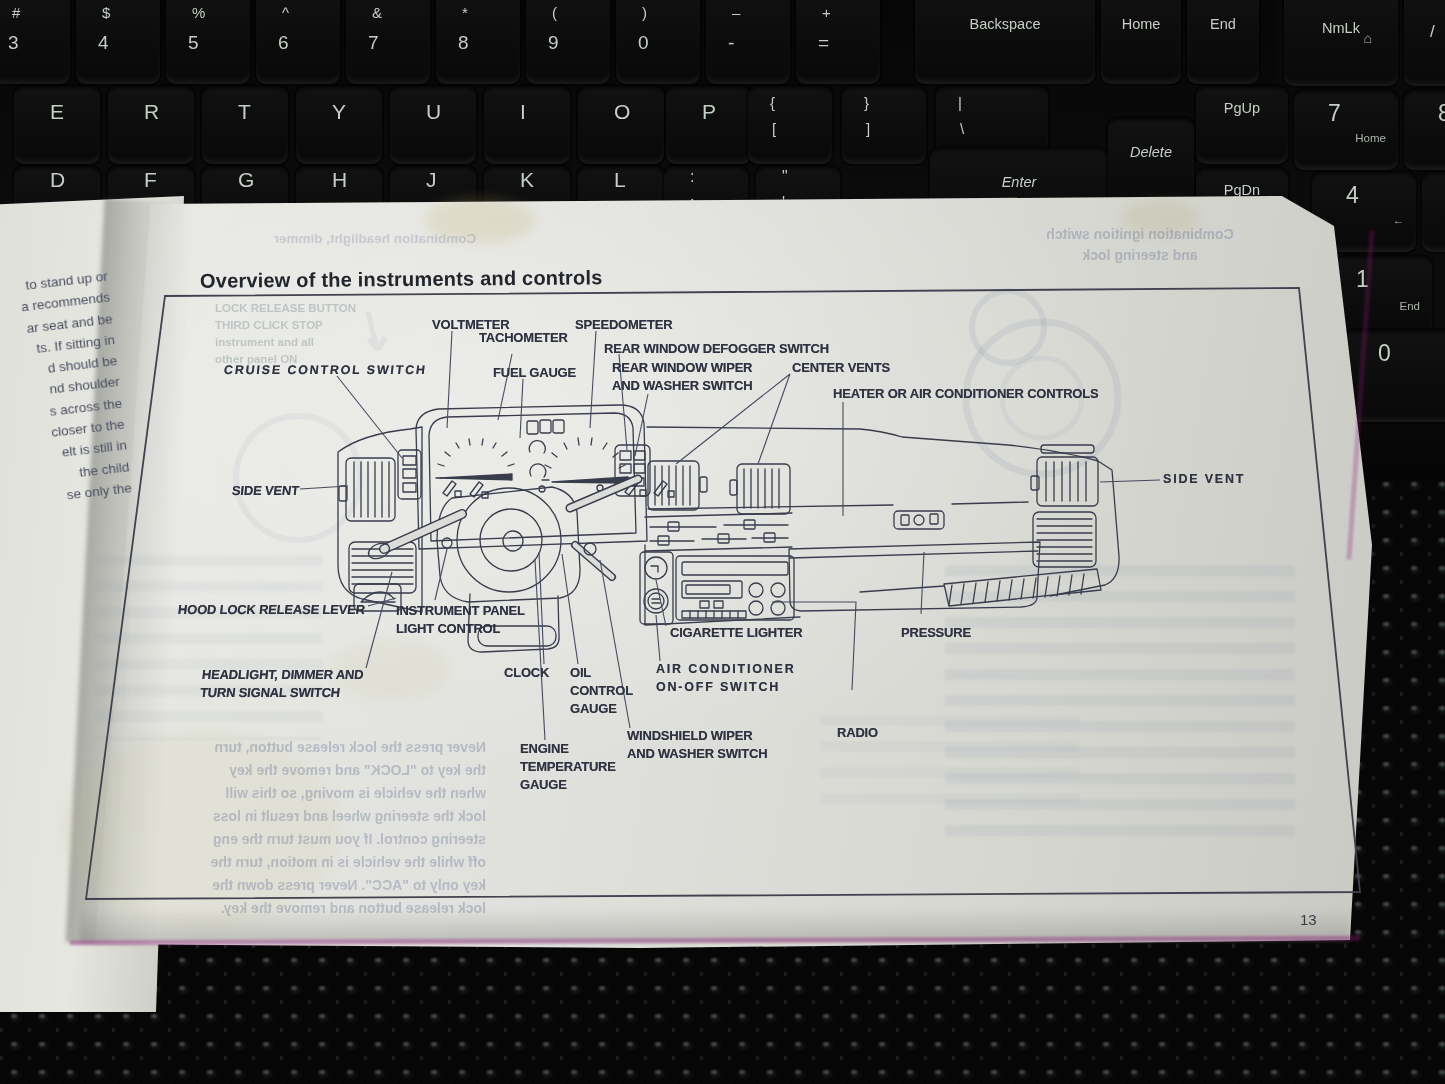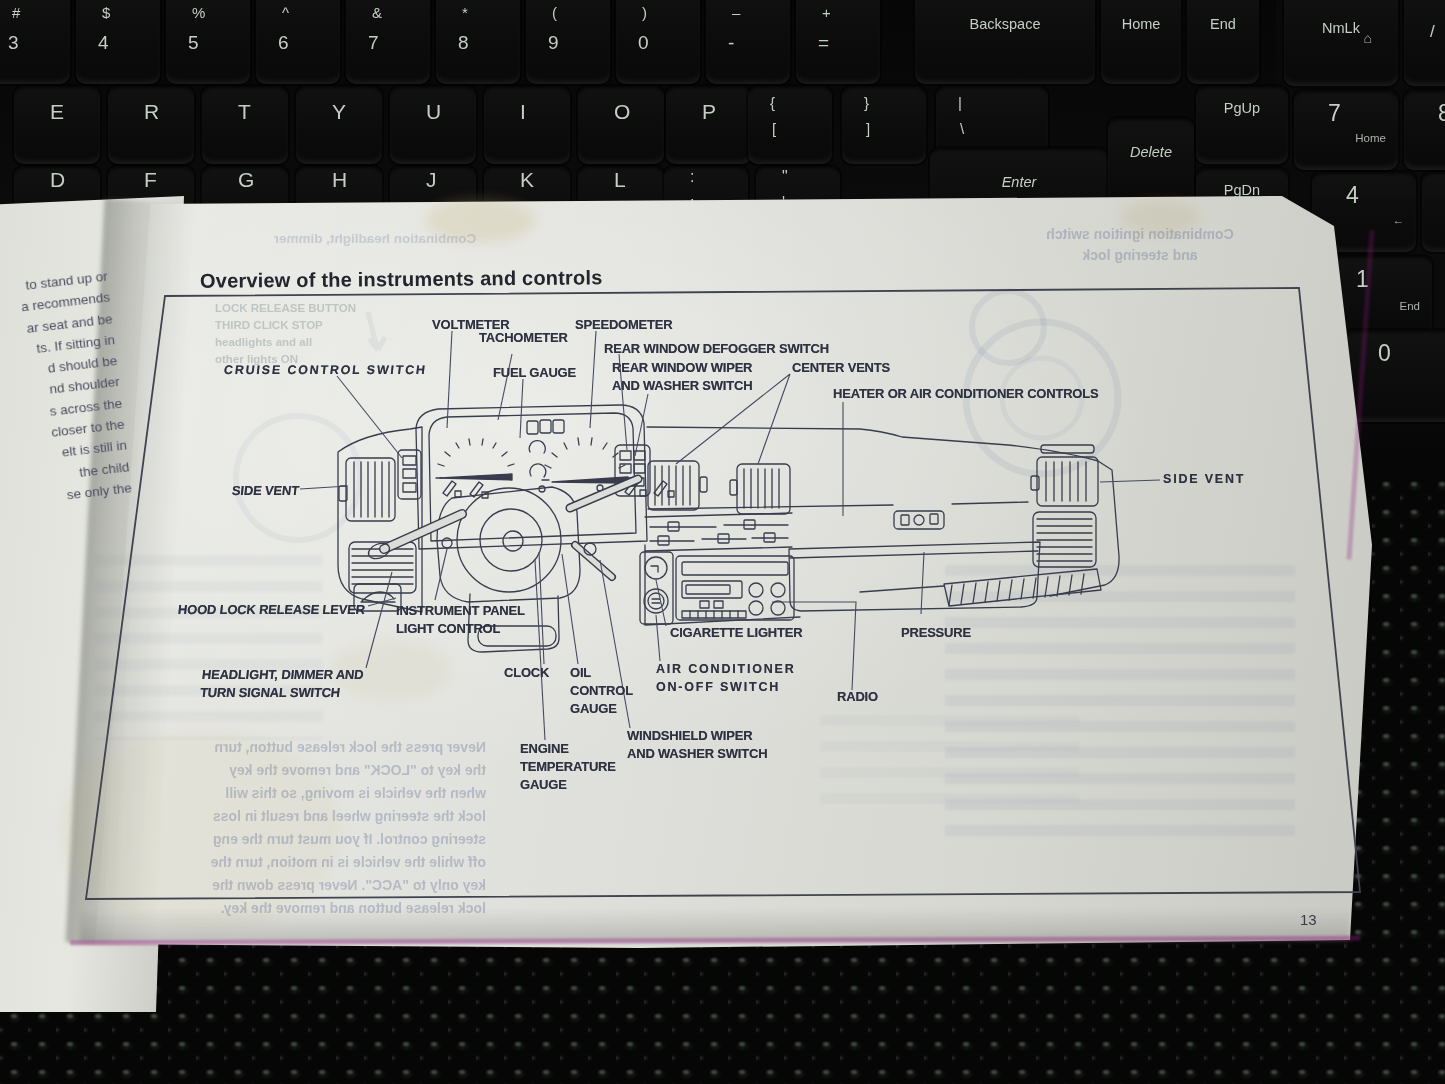--- a/index.html
+++ b/index.html
@@ -238,22 +238,22 @@
   <div class="stain" style="left:80px;top:908px;width:1270px;height:34px;border-radius:0;background:linear-gradient(180deg,transparent,rgba(90,90,85,.28));filter:blur(2px);"></div>
 
   <div class="ghost mirror" style="left:205px;top:231px;width:340px;text-align:center;font-size:13.5px;opacity:.24;">Combination headlight, dimmer</div>
   <div class="ghost mirror" id="ghostTR" style="left:975px;top:224px;width:330px;text-align:center;font-size:14px;line-height:21px;opacity:.33;">
       <div>Combination ignition switch</div>
       <div>and steering lock</div>
     </div>
   <div class="ghost" id="ghostLR" style="left:215px;top:300px;font-size:11.5px;line-height:17px;opacity:.35;color:#6e8086;">
       <div>LOCK RELEASE BUTTON</div>
       <div>THIRD CLICK STOP</div>
-      <div>headlights and all</div>
-      <div>other lights ON</div>
+      <div>instrument and all</div>
+      <div>other panel ON</div>
     </div>
   <div class="ghost mirror" id="ghostBL" style="left:86px;top:736px;width:400px;font-size:14px;line-height:23px;opacity:.33;">
       <div>Never press the lock release button, turn</div>
       <div>the key to "LOCK" and remove the key</div>
       <div>when the vehicle is moving, so this will</div>
       <div>lock the steering wheel and result in loss</div>
       <div>steering control. If you must turn the eng</div>
       <div>off while the vehicle is in motion, turn the</div>
       <div>key only to "ACC". Never press down the</div>
       <div>lock release button and remove the key.</div>
@@ -478,21 +478,21 @@
       </div>
       <div class="dlabel" style="left: 570px; top: 664px;">
         <div>OIL</div>
         <div>CONTROL</div>
         <div>GAUGE</div>
       </div>
       <div class="dlabel spaced" style="left: 656px; top: 660px;">
         <div>AIR CONDITIONER</div>
         <div>ON-OFF SWITCH</div>
       </div>
-      <div class="dlabel" style="left: 837px; top: 688px; text-align: center;">
+      <div class="dlabel" style="left: 837px; top: 724px; text-align: center;">
         <div>RADIO</div>
       </div>
       <div class="dlabel" style="left: 627px; top: 727px;">
         <div>WINDSHIELD WIPER</div>
         <div>AND WASHER SWITCH</div>
       </div>
       <div class="dlabel" style="left: 520px; top: 740px;">
         <div>ENGINE</div>
         <div>TEMPERATURE</div>
         <div>GAUGE</div>

